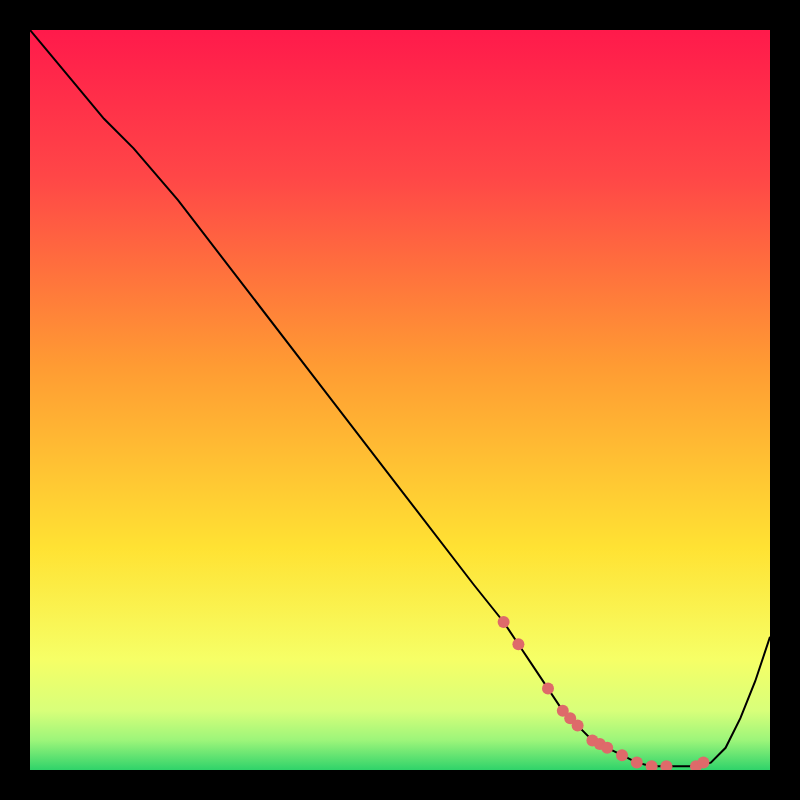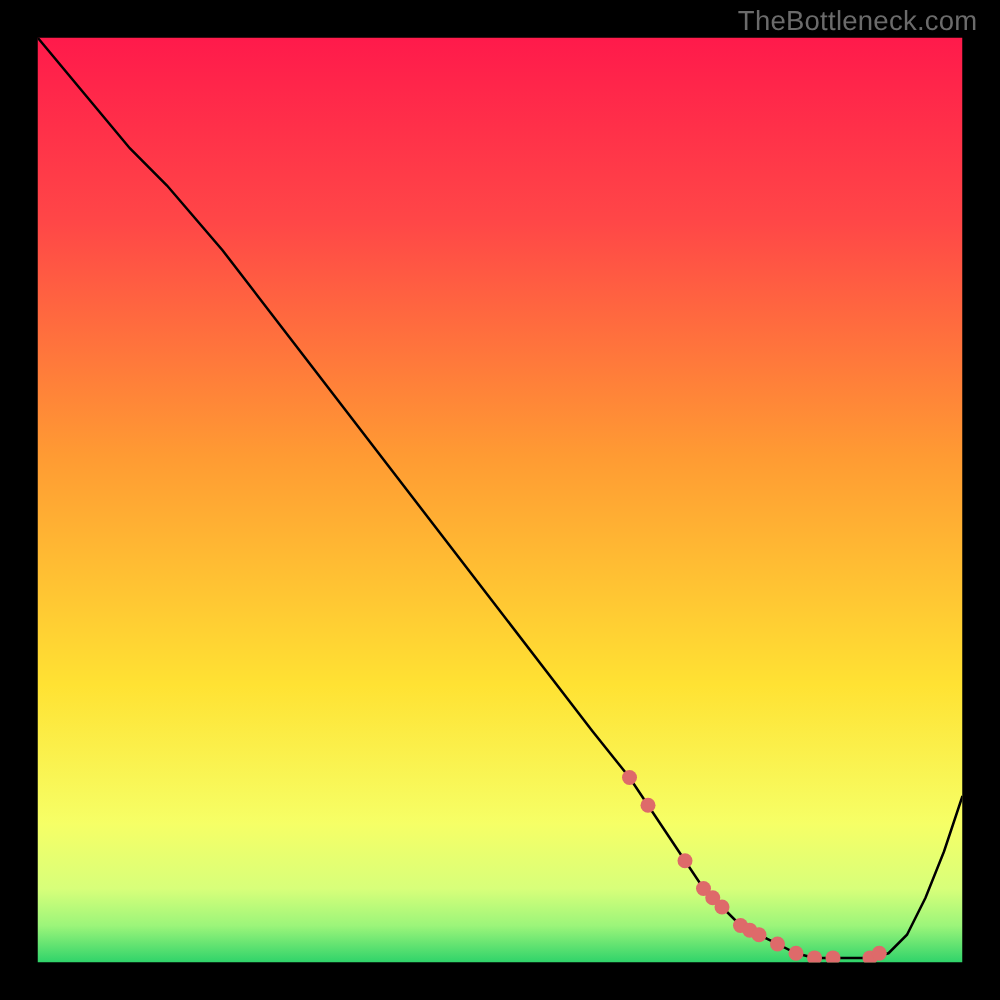--- a/index.html
+++ b/index.html
@@ -34,21 +34,20 @@
     height: 740px;
   }
   svg {
     display: block;
   }
 </style>
 </head>
 <body>
 
 <div class="outer">
-  <div class="watermark">TheBottleneck.com</div>
 
   <div class="plot">
     <svg id="chart-svg" width="740" height="740" viewBox="0 0 740 740">
       <defs>
         <linearGradient id="bg-grad" x1="0" y1="0" x2="0" y2="1">
             <stop offset="0%" stop-color="#ff1a4b"></stop>
             <stop offset="20%" stop-color="#ff4747"></stop>
             <stop offset="45%" stop-color="#ff9a33"></stop>
             <stop offset="70%" stop-color="#ffe233"></stop>
             <stop offset="85%" stop-color="#f6ff66"></stop>

